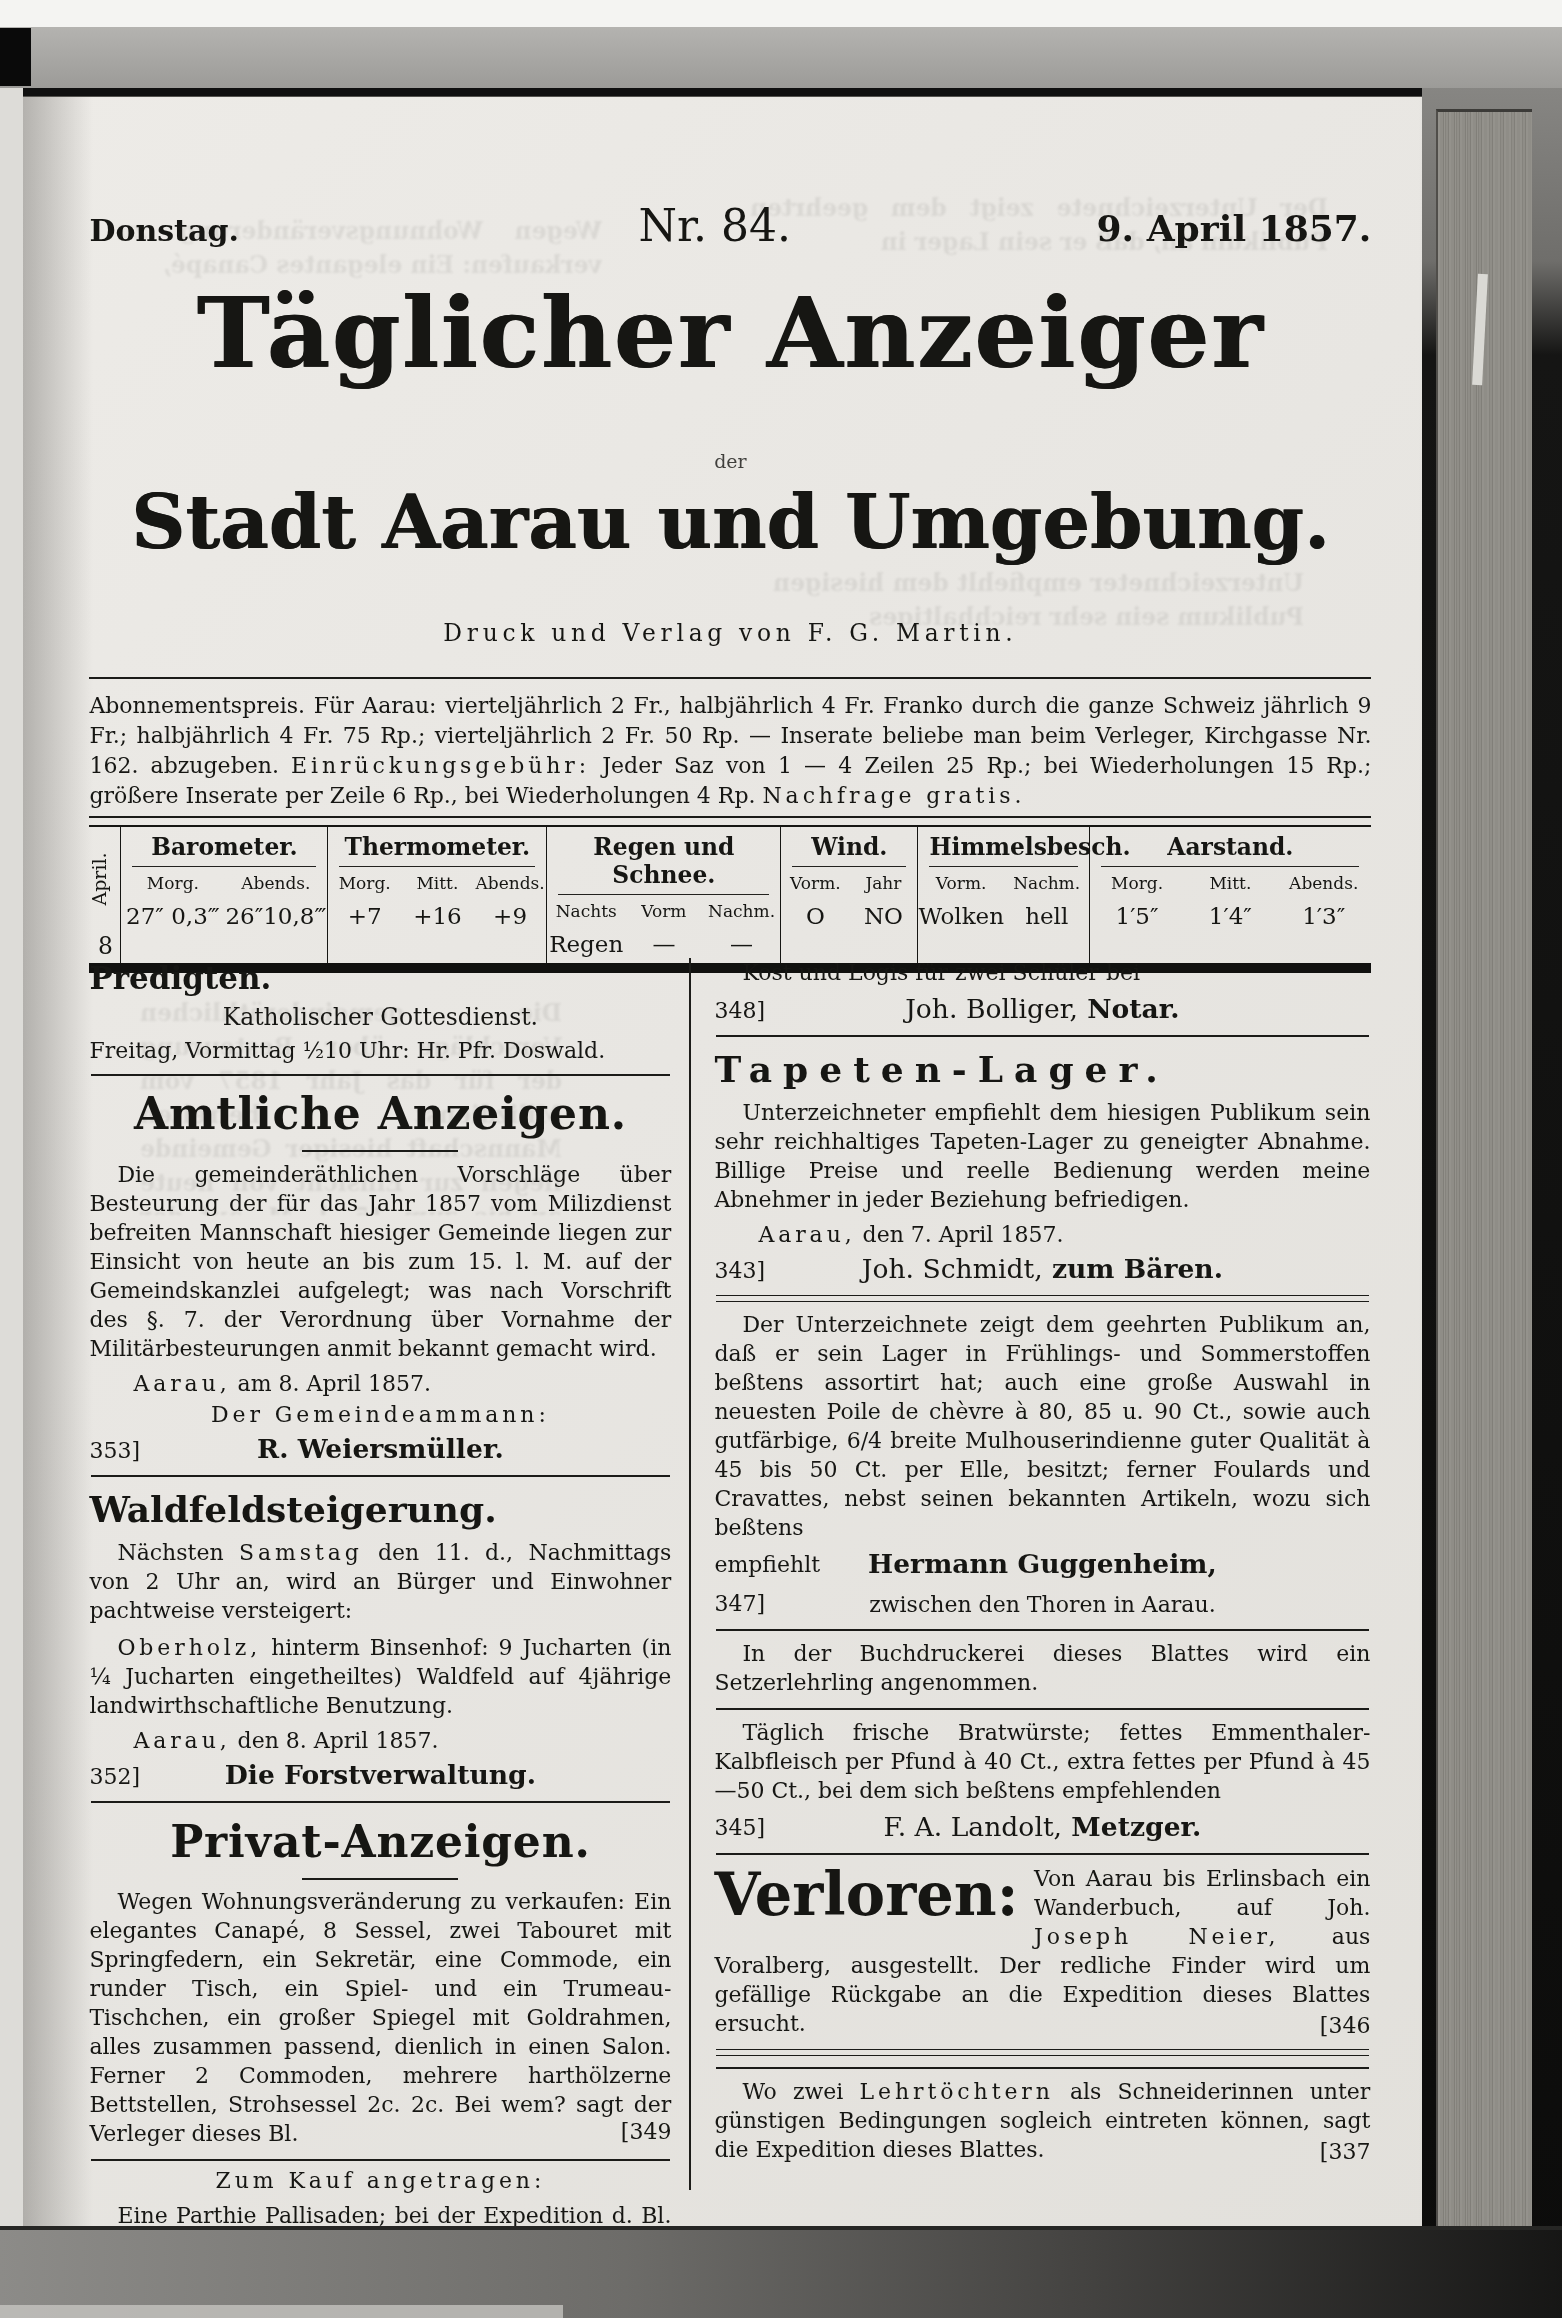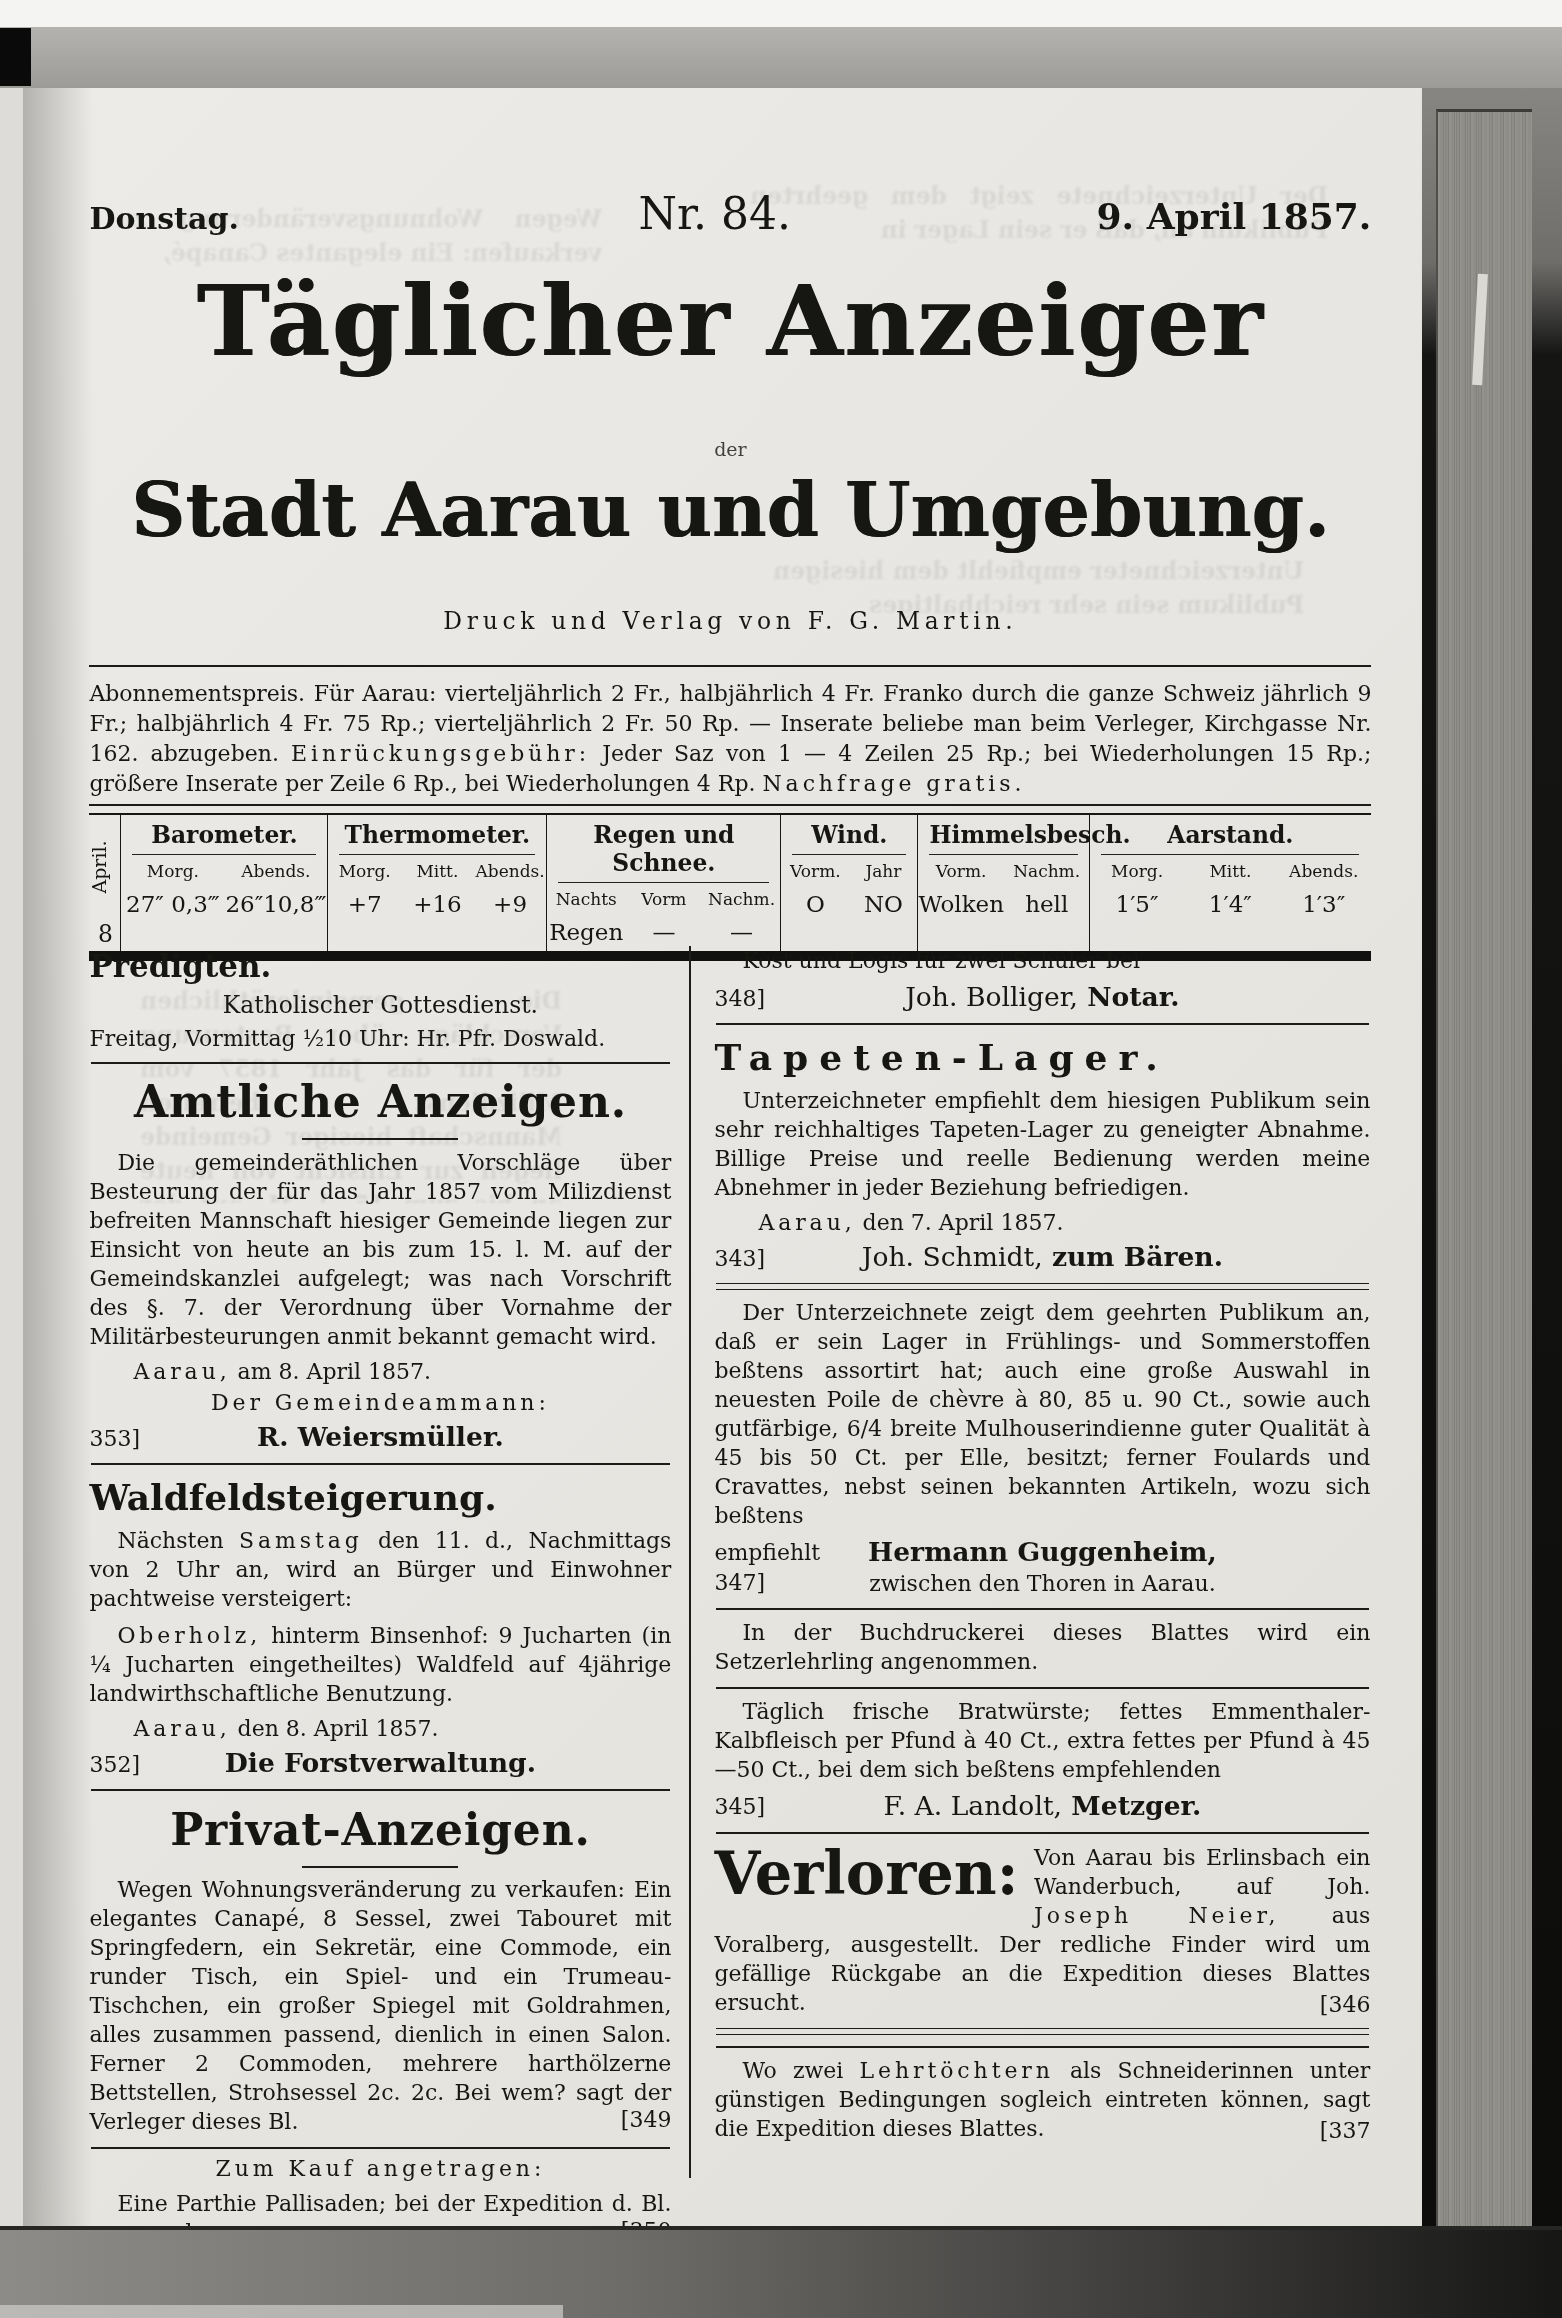--- a/index.html
+++ b/index.html
@@ -21,21 +21,21 @@
     border-left:2.3px solid #504e4a;border-top:3.1px solid #3c3b38;
     background:repeating-linear-gradient(90deg,#94928c 0 1.6px,#85837d 1.6px 2.3px,#8f8d87 2.3px 4.7px,#817f79 4.7px 5.5px);}
   .ribbon{position:absolute;left:1475px;top:274px;width:10.2px;height:111px;background:#dad9d4;
     transform:rotate(3deg);z-index:8}
   .bottom-band{position:absolute;left:0;top:2226px;width:1563px;height:93px;z-index:8;
     border-top:4.7px solid #262624;
     background:linear-gradient(90deg,#8c8b88 0,#6d6c69 40%,#434240 70%,#161615 100%)}
   .bottom-light{position:absolute;left:0;top:2305px;width:563px;height:13.3px;background:#c9c8c4;opacity:.75;z-index:9}
 
   
-  .page{position:absolute;left:23.4px;top:84px;width:1432px;height:2144px;z-index:4;
+  .page{position:absolute;left:23.4px;top:96px;width:1432px;height:2144px;z-index:4;
     border-top:1.6px solid #54534f;
     background:linear-gradient(135deg,#edebe7 0%,#e8e6e2 45%,#e2e0db 100%);}
   .page::before{content:"";position:absolute;left:0;top:0;width:70px;height:100%;
     background:linear-gradient(90deg,rgba(110,108,104,.45),rgba(110,108,104,0));}
   .page::after{content:"";position:absolute;right:0;top:0;width:36px;height:100%;
     background:linear-gradient(270deg,rgba(90,88,84,.35),rgba(90,88,84,0));}
 
   .ghost{position:absolute;transform:scaleX(-1);opacity:.10;filter:blur(1.2px);
     font-size:23.4px;line-height:34px;font-weight:700;color:#474641;overflow:hidden;
     text-align:justify;pointer-events:none;z-index:0}
@@ -278,21 +278,21 @@
         <span class="ref">343]</span>
         <span class="name"><span class="bb">Joh. Schmidt,</span><span> zum Bären.</span></span>
       </div>
       <div class="rule-d"></div>
 
       <p class="para ind"><span>Der Unterzeichnete zeigt dem geehrten Publikum an, daß er sein Lager in </span><span class="bb">Frühlings- und Sommerstoffen</span><span> beßtens assortirt hat; auch eine große Auswahl in neuesten </span><span class="bb">Poile de chèvre</span><span> à 80, 85 u. 90 Ct., sowie auch gutfärbige, 6/4 breite </span><span class="bb">Mulhouserindienne</span><span> guter Qualität à 45 bis 50 Ct. per Elle, besitzt; ferner </span><span class="bb">Foulards</span><span> und </span><span class="bb">Cravattes,</span><span> nebst seinen bekannten Artikeln, wozu sich beßtens</span></p>
       <div class="refline">
         <span class="lead-left">empfiehlt</span>
         <span class="name">Hermann Guggenheim,</span>
       </div>
-      <div class="refline" style="margin-top:2px">
+      <div class="refline" style="margin-top:11px">
         <span class="ref">347]</span>
         <span class="plain">zwischen den Thoren in Aarau.</span>
       </div>
       <div class="rule-l"></div>
 
       <p class="para ind"><span>In der Buchdruckerei dieses Blattes wird ein </span><span class="bb">Setzerlehrling</span><span> angenommen.</span></p>
       <div class="rule-l"></div>
 
       <p class="para ind"><span>Täglich frische </span><span class="bb">Bratwürste;</span><span> fettes </span><span class="bb">Emmenthaler-Kalbfleisch</span><span> per Pfund à 40 Ct., extra fettes per Pfund à 45—50 Ct., bei dem sich beßtens empfehlenden</span></p>
       <div class="refline">

